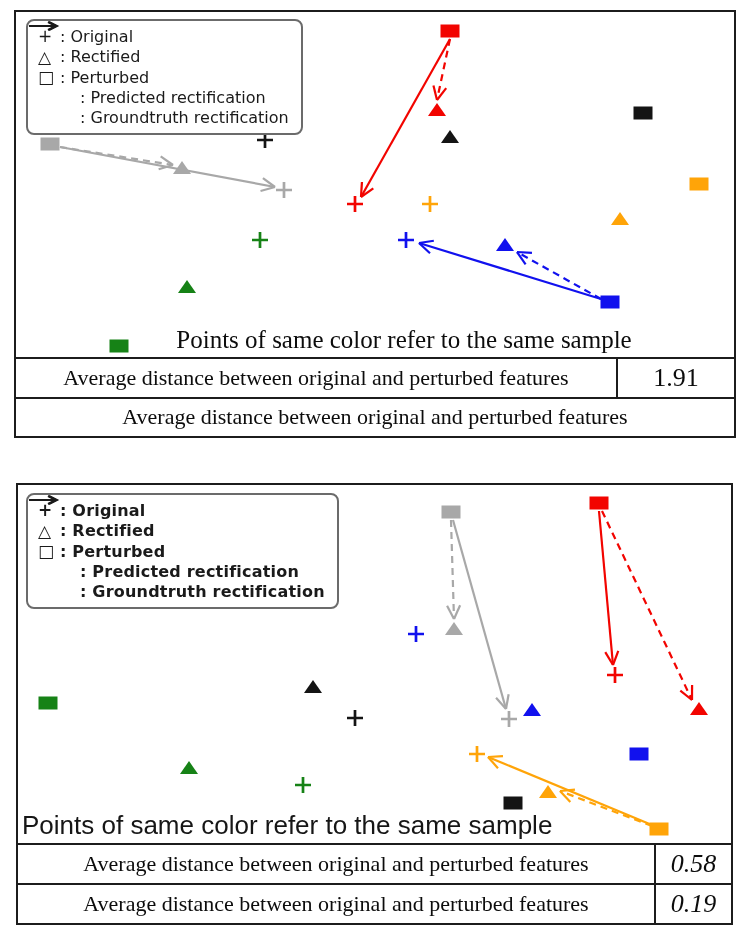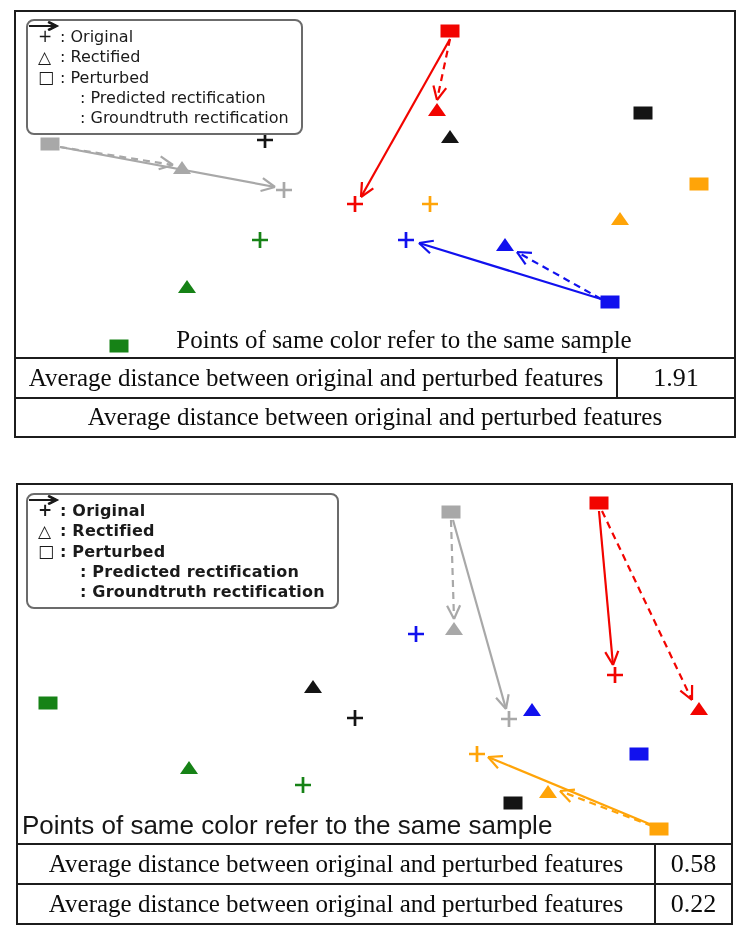--- a/index.html
+++ b/index.html
@@ -16,27 +16,27 @@
   .lsym{display:inline-block;width:22px;text-align:left;font-size:17px;}
   .larrow{display:inline-flex;width:42px;align-items:center;}
   .caption-serif{position:absolute;z-index:1;left:0;right:0;bottom:3px;text-align:center;
                  padding-left:58px;box-sizing:border-box;white-space:nowrap;
                  font-family:"Liberation Serif", serif;font-size:25px;color:#0c0c0c;}
   .caption-sans{position:absolute;z-index:1;left:4px;bottom:2px;white-space:nowrap;
                 font-family:"Liberation Sans", sans-serif;font-size:26px;color:#161616;}
   .trow{display:flex;border-top:2px solid #1c1c1c;align-items:stretch;
         font-family:"Liberation Serif", serif;color:#0c0c0c;}
   .tlabel{flex:1 1 auto;display:flex;align-items:center;justify-content:center;
-          font-size:25px;white-space:nowrap;overflow:hidden;}
+          font-size:22px;white-space:nowrap;overflow:hidden;}
   .tval{flex:0 0 auto;display:flex;align-items:center;justify-content:center;
         border-left:2px solid #1c1c1c;font-size:26px;}
   #fig1 .trow{height:41px;} #fig1 .trow+.trow{height:40px;}
   #fig1 .tval{width:116px;}
   #fig2 .trow{height:40px;} #fig2 .trow+.trow{height:40px;}
-  #fig2 .tval{width:75px;}
+  #fig2 .tval{width:75px;font-style:italic;}
 </style>
 </head>
 <body>
 
 <div class="page">
 
   <section class="fig" id="fig1" style="left:14px;top:10px;width:722px;height:428px;">
     <div class="plot" style="height:345px;">
       <svg width="718" height="345">
           <line x1="434" y1="27" x2="345" y2="185" stroke="#f20400" stroke-width="2.2"></line>
@@ -192,17 +192,17 @@
         </div>
       </div>
       <div class="caption-sans">Points of same color refer to the same sample</div>
     </div>
     <div class="trow">
       <div class="tlabel">Average distance between original and perturbed features</div>
       <div class="tval">0.58</div>
     </div>
     <div class="trow">
       <div class="tlabel">Average distance between original and perturbed features</div>
-      <div class="tval">0.22</div>
+      <div class="tval">0.19</div>
     </div>
   </section>
 
 </div>
 
 </body></html>

